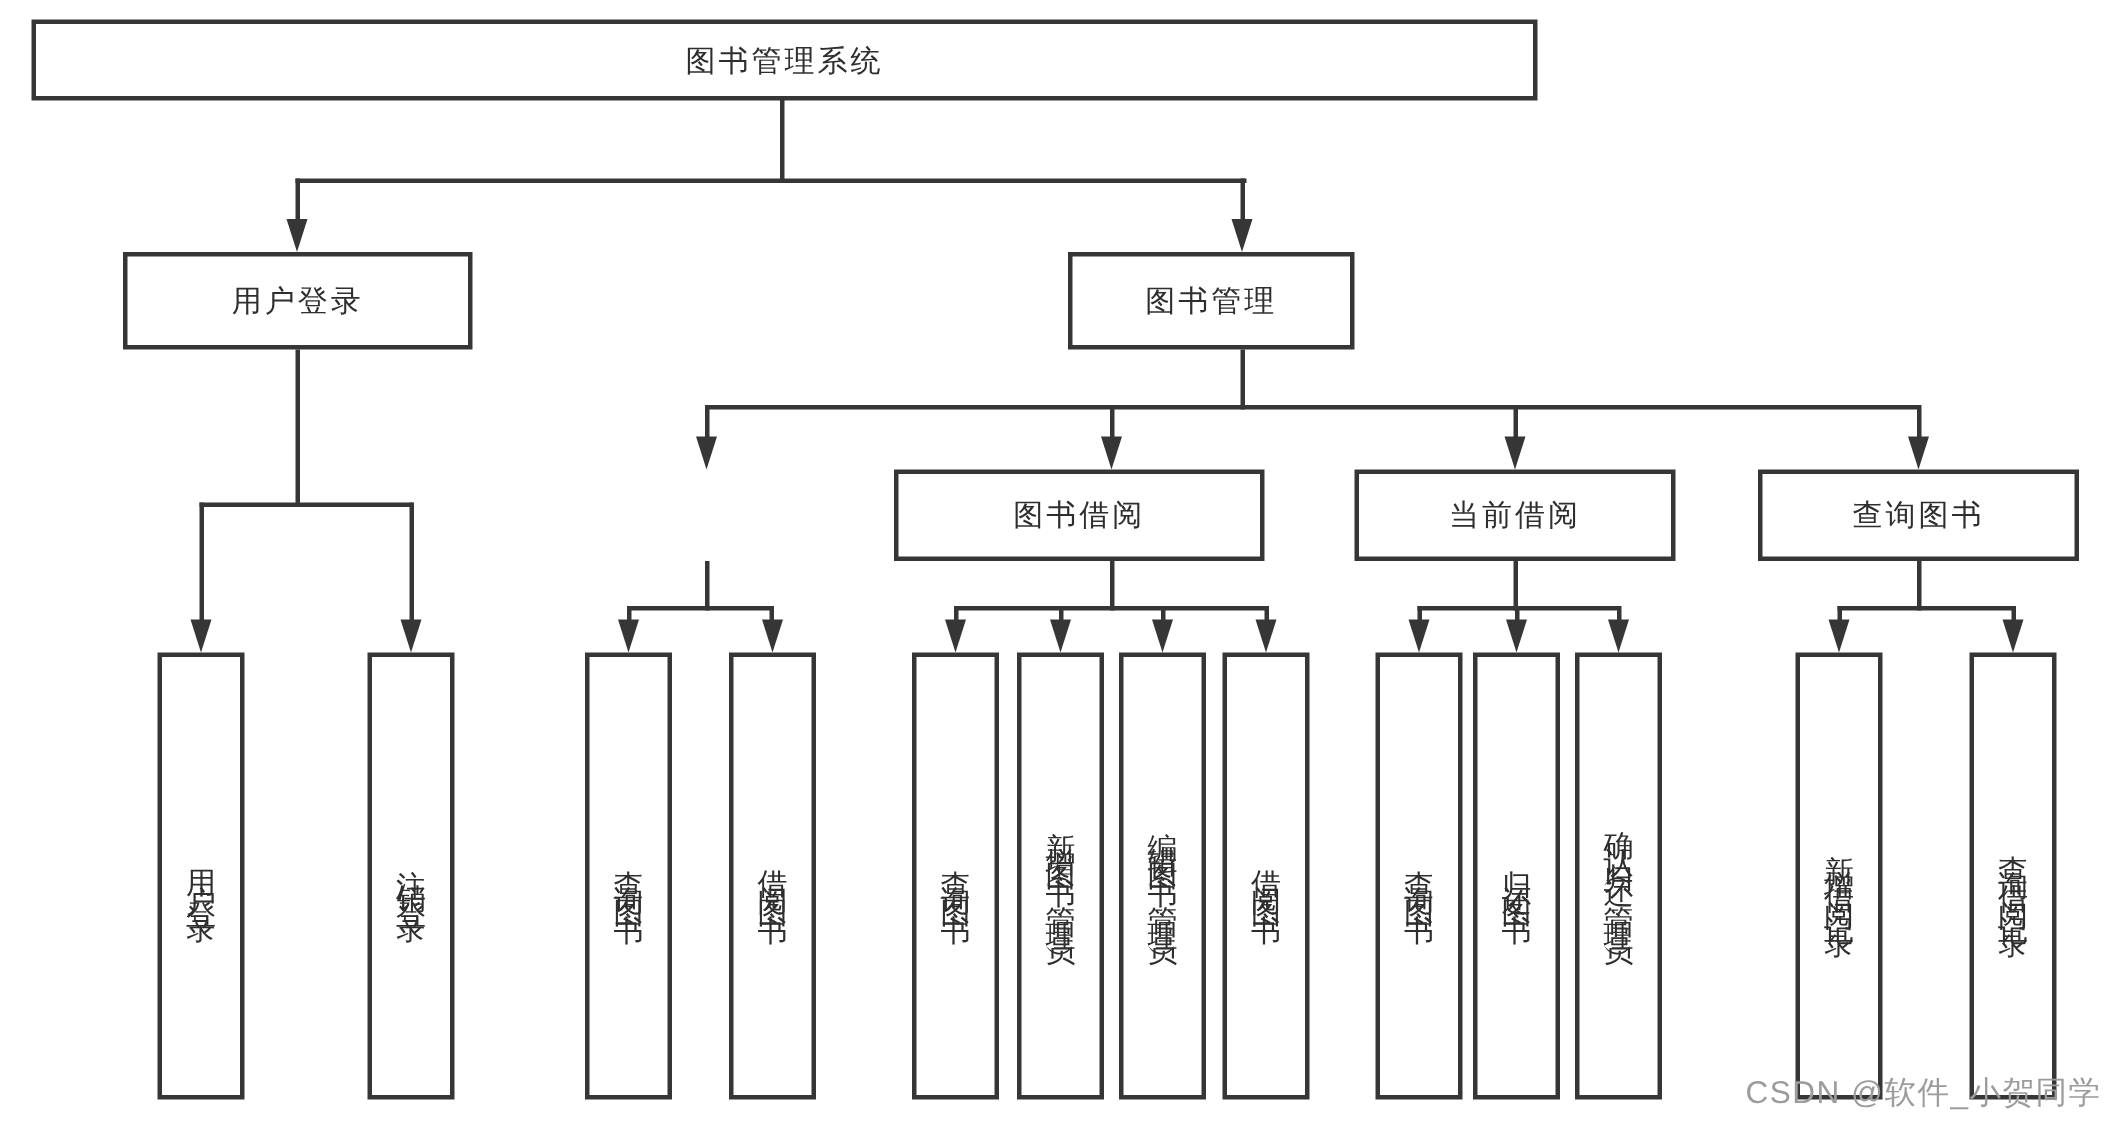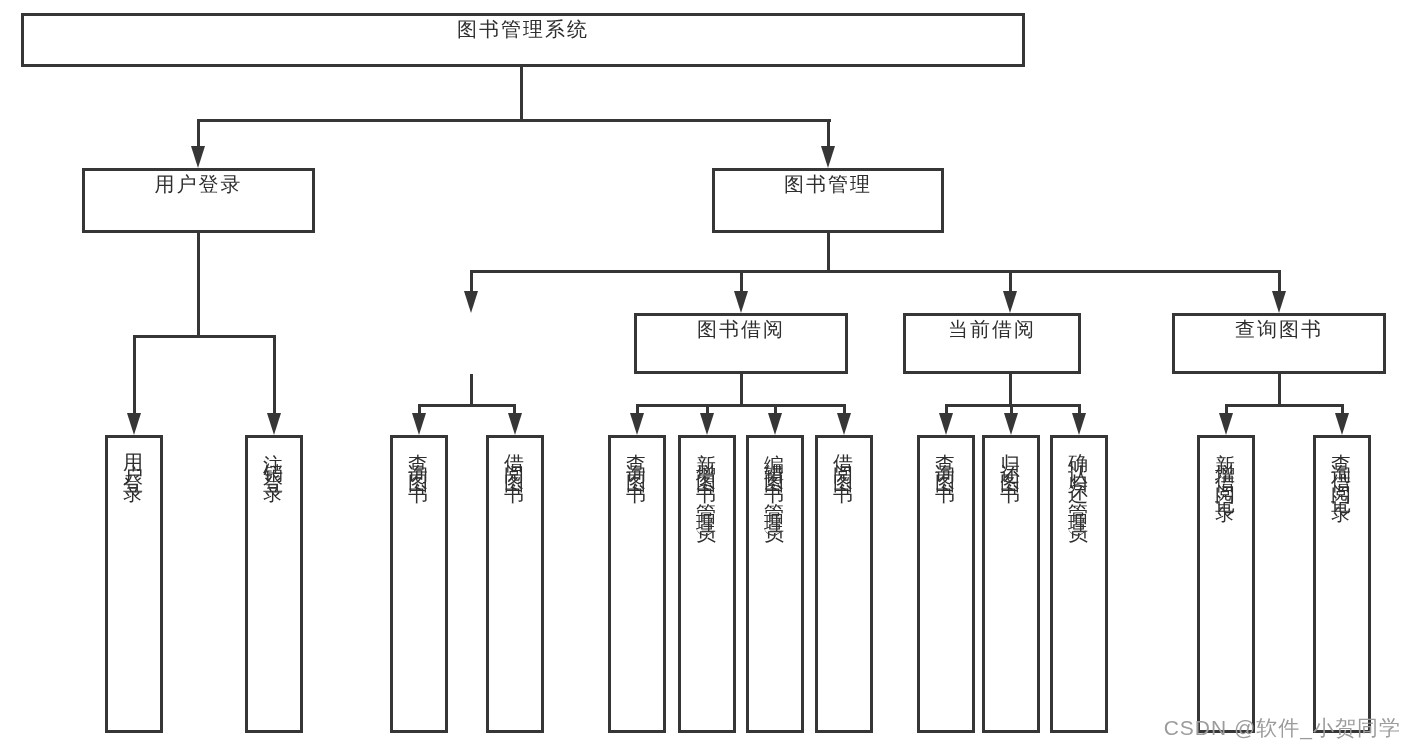--- a/index.html
+++ b/index.html
@@ -10,21 +10,21 @@
     --page-bg:#ffffff;
   }
   html,body{margin:0;padding:0;background:#fff;}
   #page{
     position:relative;width:1405px;height:747px;background:var(--page-bg);
     font-family:"Liberation Sans","DejaVu Sans",sans-serif;color:var(--text-color);
     overflow:hidden;
   }
   .nbox{
     position:absolute;box-sizing:border-box;border:3px solid var(--line-color);
-    background:var(--box-bg);display:flex;justify-content:center;
+    background:var(--box-bg);display:flex;align-items:center;justify-content:center;
   }
   .lbl{font-size:20px;letter-spacing:2px;white-space:nowrap;}
   .leaf{width:58px;height:298px;top:435px;}
   .vlbl{
     writing-mode:vertical-rl;text-orientation:mixed;
     font-size:20px;letter-spacing:10px;line-height:normal;
   }
   .vl{position:absolute;width:3px;background:var(--line-color);}
   .hl{position:absolute;height:3px;background:var(--line-color);}
   .arr{
@@ -49,21 +49,21 @@
   <div class="vl" style="left:520px;top:66px;height:56px"></div>
   <div class="hl" style="left:197px;top:119px;width:634px"></div>
   <div class="vl" style="left:197px;top:119px;height:29px"></div>
   <div class="arr" style="left:191px;top:146px"></div>
   <div class="vl" style="left:827px;top:119px;height:29px"></div>
   <div class="arr" style="left:821px;top:146px"></div>
 
   <div class="nbox" style="left:82px;top:168px;width:233px;height:65px">
     <span class="lbl">用户登录</span>
   </div>
-  <div class="nbox" style="left:712px;top:168px;width:232px;height:65px">
+  <div class="nbox" style="left:712px;top:168px;width:191px;height:65px">
     <span class="lbl">图书管理</span>
   </div>
 
   <div class="vl" style="left:197px;top:233px;height:105px"></div>
   <div class="hl" style="left:133px;top:335px;width:142px"></div>
   <div class="vl" style="left:133px;top:335px;height:80px"></div>
   <div class="arr" style="left:127px;top:413px"></div>
   <div class="vl" style="left:273px;top:335px;height:80px"></div>
   <div class="arr" style="left:267px;top:413px"></div>
 
@@ -71,24 +71,24 @@
   <div class="hl" style="left:470px;top:270px;width:810px"></div>
   <div class="vl" style="left:470px;top:270px;height:23px"></div>
   <div class="arr" style="left:464px;top:291px"></div>
   <div class="vl" style="left:740px;top:270px;height:23px"></div>
   <div class="arr" style="left:734px;top:291px"></div>
   <div class="vl" style="left:1009px;top:270px;height:23px"></div>
   <div class="arr" style="left:1003px;top:291px"></div>
   <div class="vl" style="left:1278px;top:270px;height:23px"></div>
   <div class="arr" style="left:1272px;top:291px"></div>
 
-  <div class="nbox" style="left:634px;top:313px;width:214px;height:61px">
+  <div class="nbox" style="left:596px;top:313px;width:247px;height:61px">
     <span class="lbl">图书借阅</span>
   </div>
-  <div class="nbox" style="left:903px;top:313px;width:178px;height:61px">
+  <div class="nbox" style="left:903px;top:313px;width:214px;height:61px">
     <span class="lbl">当前借阅</span>
   </div>
   <div class="nbox" style="left:1172px;top:313px;width:214px;height:61px">
     <span class="lbl">查询图书</span>
   </div>
 
   <div class="vl" style="left:470px;top:374px;height:33px"></div>
   <div class="hl" style="left:418px;top:404px;width:98px"></div>
   <div class="vl" style="left:418px;top:404px;height:11px"></div>
   <div class="arr" style="left:412px;top:413px"></div>

